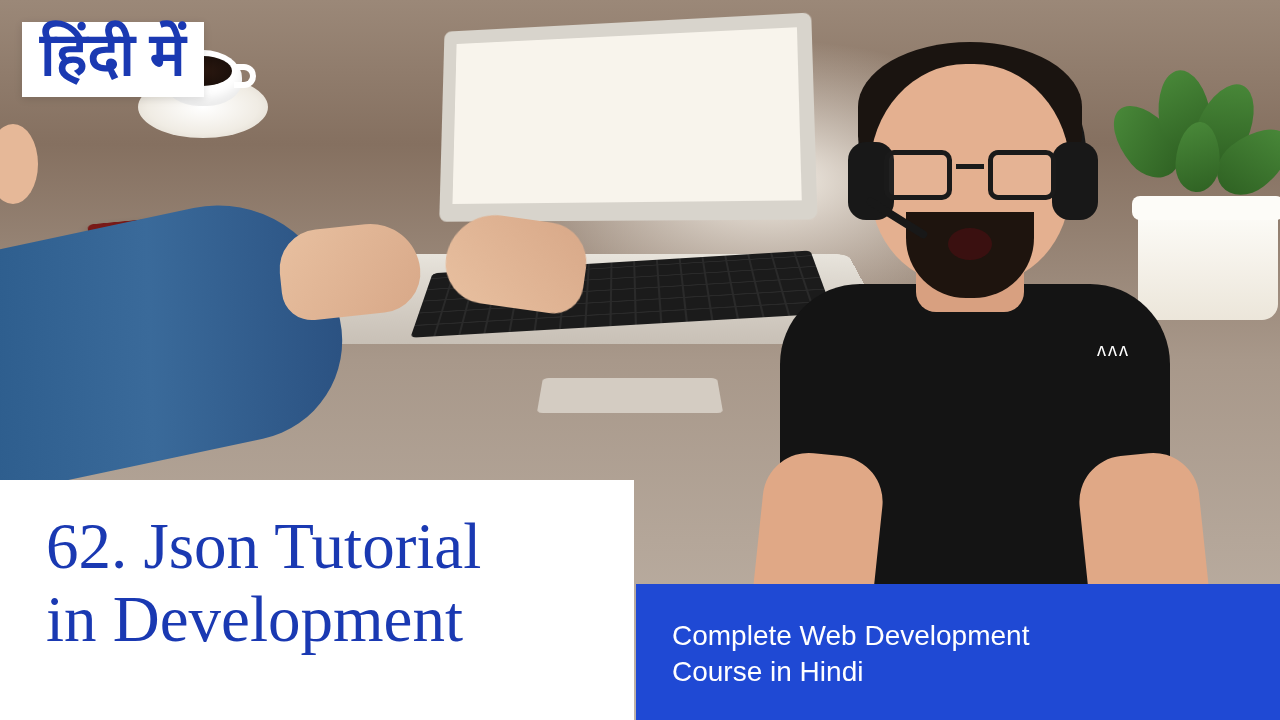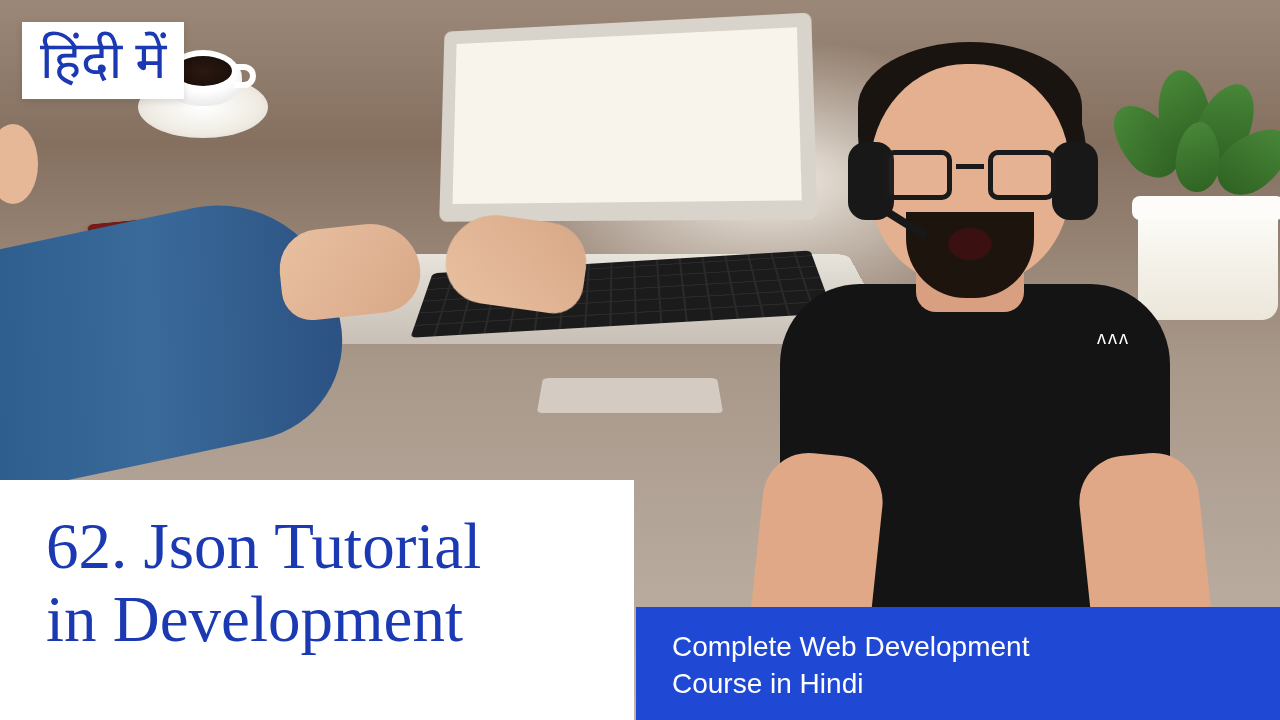--- a/index.html
+++ b/index.html
@@ -316,38 +316,38 @@
     top: 430px;
     width: 120px;
     height: 220px;
     background: #e0a886;
     border-radius: 46px;
   }
   .arm-p-left { left: 16px; transform: rotate(6deg); }
   .arm-p-right { right: -6px; transform: rotate(-6deg); }
   .logo-mark {
     position: absolute;
-    right: 70px; top: 304px;
+    right: 70px; top: 316px;
     font-family: sans-serif;
     font-size: 18px;
     letter-spacing: 2px;
     color: #fff;
     text-align: center;
   }
 
   
   .badge {
     position: absolute;
     left: 22px;
     top: 22px;
     background: #ffffff;
-    padding: 12px 18px 10px 18px;
+    padding: 2px 18px 10px 18px;
     color: #1a39b2;
-    font-weight: 400;
-    font-size: 52px;
+    font-weight: 700;
+    font-size: 60px;
     line-height: 1.05;
     box-shadow: 0 2px 8px rgba(0,0,0,0.12);
   }
 
   
   .title-card {
     position: absolute;
     left: 0;
     bottom: 0;
     width: 634px;
@@ -359,21 +359,21 @@
     line-height: 1.12;
     font-weight: 400;
   }
 
   
   .subtitle-card {
     position: absolute;
     right: 0;
     bottom: 0;
     left: 636px;
-    height: 113px;
+    height: 136px;
     background: #1f49d4;
     color: #ffffff;
     font-family: -apple-system, 'Segoe UI', Arial, sans-serif;
     font-size: 28px;
     line-height: 1.3;
     padding: 22px 30px 18px 36px;
     display: flex;
     flex-direction: column;
     justify-content: center;
   }

